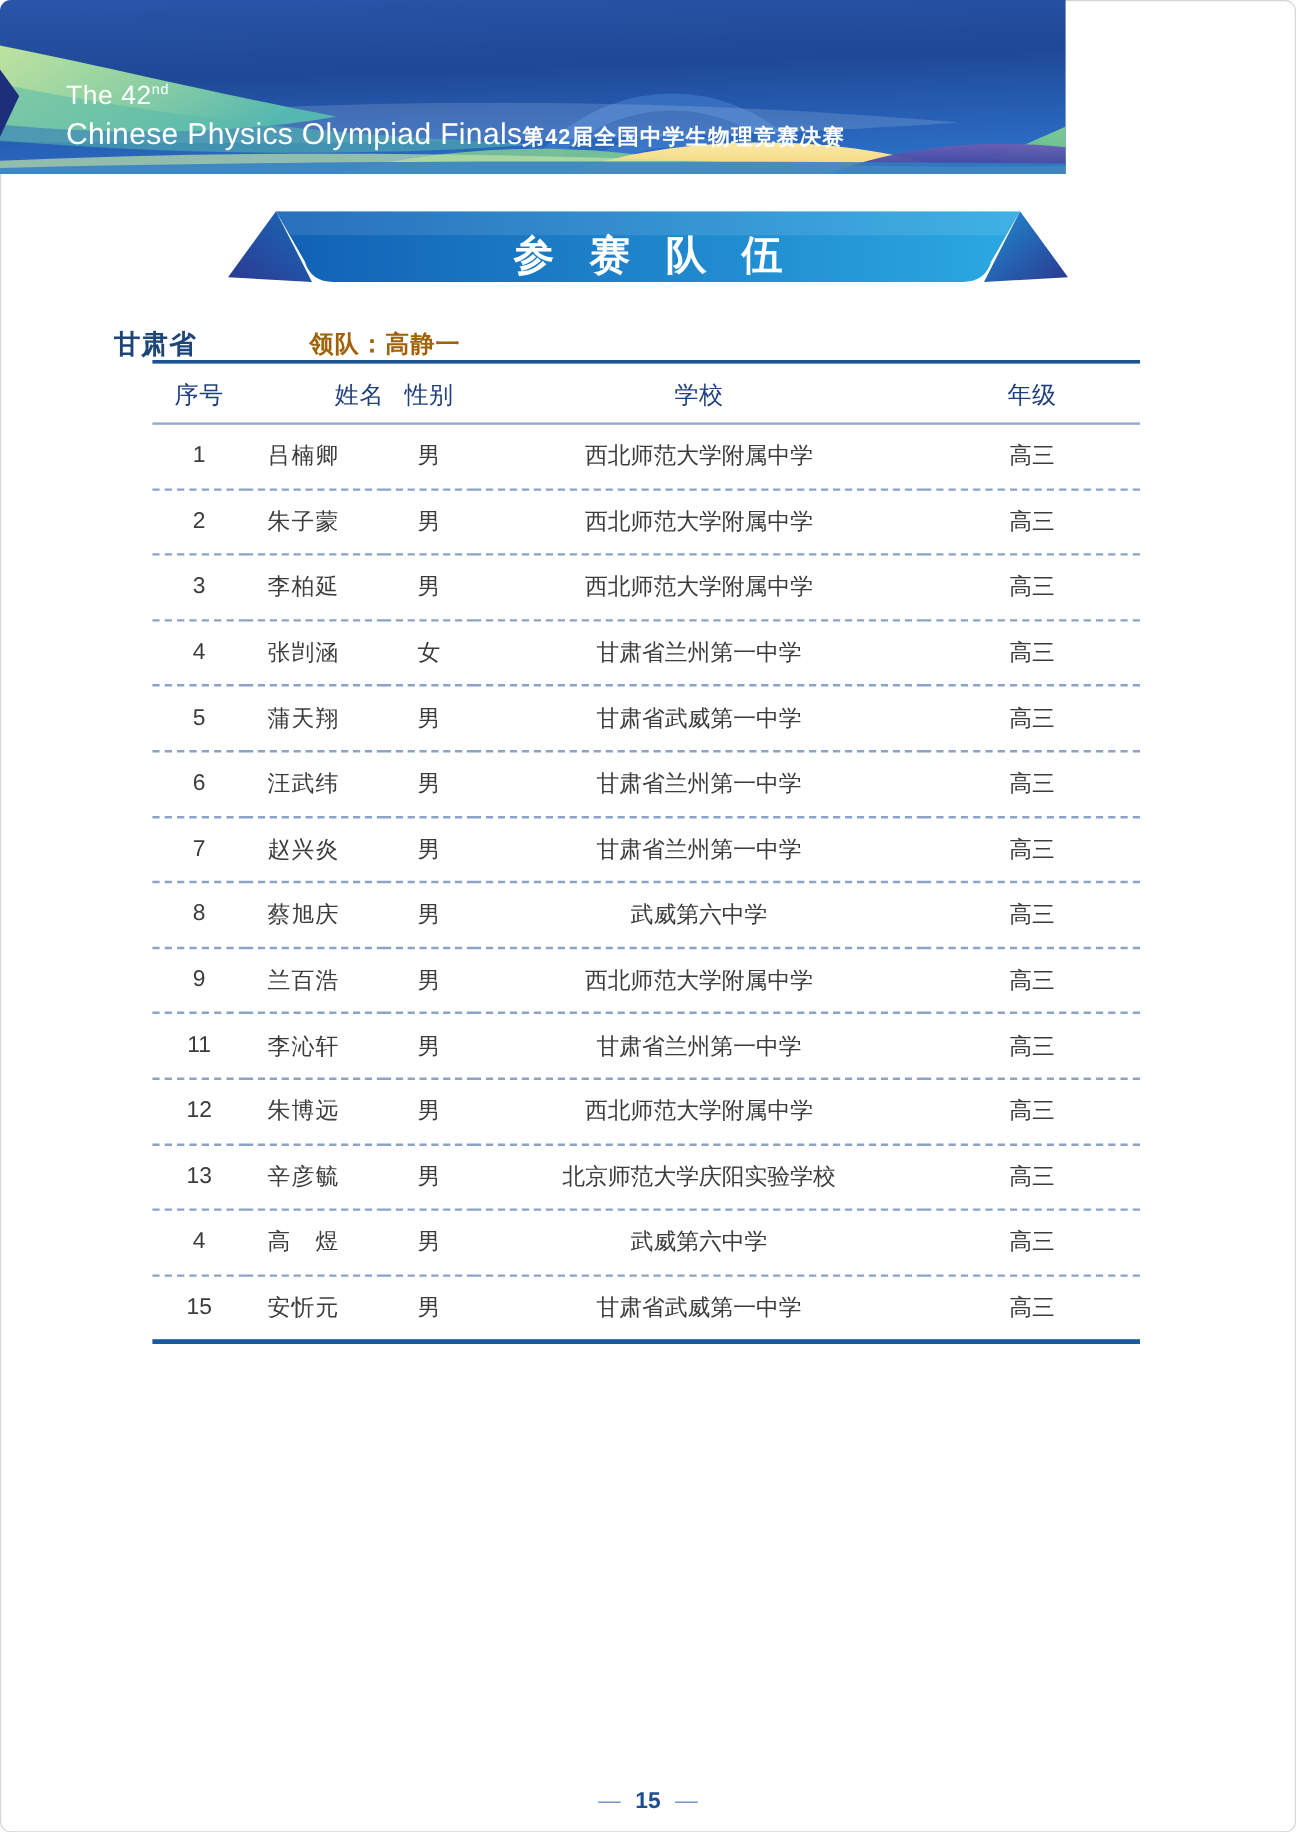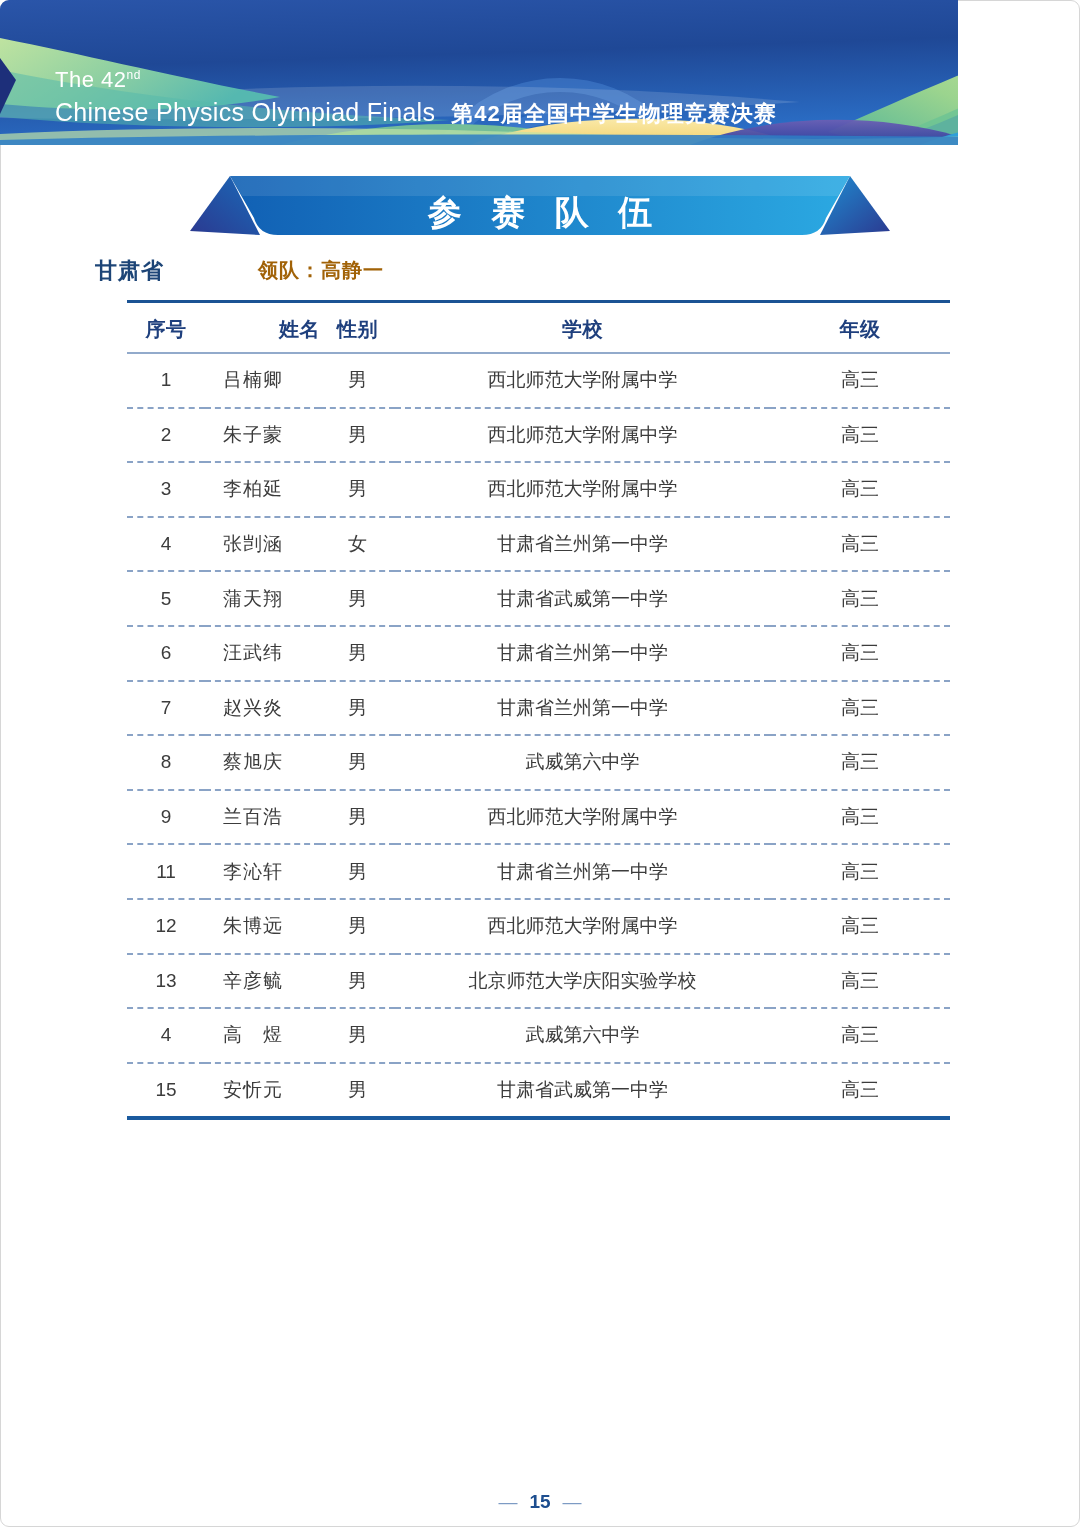--- a/index.html
+++ b/index.html
@@ -12,34 +12,34 @@
     overflow: hidden;
     border-radius: 9px;
     outline: 1px solid #d6d6d6;
     outline-offset: -1px;
   }
 
   
   .hero {
     position: absolute;
     top: 0; left: 0;
-    width: 958px; height: 145px;
+    width: 888px; height: 145px;
     overflow: hidden;
   }
   .hero svg { position:absolute; top:0; left:0; }
   .hero-text {
     position: absolute;
     left: 55px; top: 66px;
     color: #ffffff;
     line-height: 1.25;
   }
   .hero-line1 { font-size: 22px; font-weight: 400; letter-spacing: .5px; }
   .hero-line1 sup { font-size: 12px; }
   .hero-line2 { font-size: 25px; font-weight: 400; letter-spacing: .3px; margin-top: 3px; }
-  .hero-cn { font-weight: 700; font-size: 22px; margin-left: 16px; letter-spacing: 1px; }
+  .hero-cn { font-weight: 700; font-size: 18px; letter-spacing: 1px; }
 
   
   .ribbon {
     position: absolute;
     top: 176px;
     left: 50%;
     transform: translateX(-50%);
     width: 700px; height: 60px;
   }
   .ribbon svg { position:absolute; top:0; left:0; }
@@ -51,21 +51,21 @@
     color: #ffffff;
     font-size: 34px;
     font-weight: 700;
     letter-spacing: 10px;
     text-indent: 10px;
   }
 
   
   .province-row {
     position: absolute;
-    top: 256px; left: 95px;
+    top: 272px; left: 95px;
     width: 890px;
     font-family: Liberation Mono, monospace;
   }
   .province-name {
     font-size: 22px;
     font-weight: 700;
     color: #1d4577;
     letter-spacing: 1px;
   }
   .leader {
@@ -93,21 +93,21 @@
   }
   .team-table col.c-no     { width: 78px; }
   .team-table col.c-name   { width: 115px; }
   .team-table col.c-gender { width: 75px; }
   .team-table col.c-school { width: 375px; }
   .team-table col.c-grade  { width: 180px; }
 
   .team-table thead th {
     height: 46px;
     font-size: 20px;
-    font-weight: 700;
+    font-weight: 400;
     color: #1e3f7d;
     text-align: center;
     vertical-align: middle;
     border-bottom: 2px solid #92aacb;
     padding: 0;
     letter-spacing: .5px;
   }
   .team-table thead th.th-name { text-align: right; padding-left: 18px; }
 
   .team-table tbody td {

